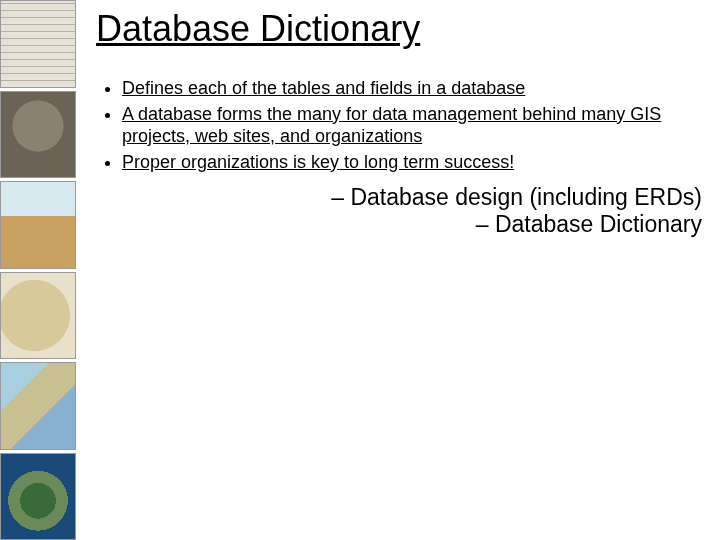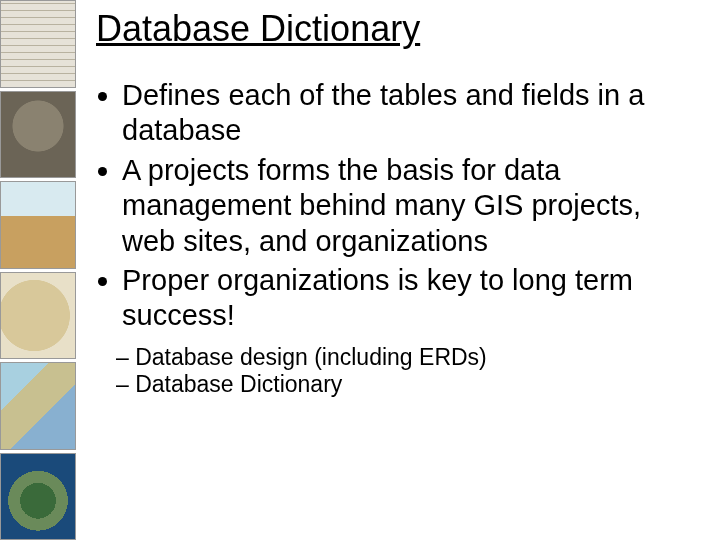--- a/index.html
+++ b/index.html
@@ -38,32 +38,34 @@
   .title {
     font-size: 36px;
     font-weight: 400;
     text-decoration: underline;
     color: #000;
     margin-bottom: 28px;
   }
   ul.bullets {
     list-style: disc;
     padding-left: 26px;
-    font-size: 29px;
+    font-size: 18px;
     color: #000;
     line-height: 1.22;
+    text-decoration: underline;
   }
   ul.bullets > li {
     margin-bottom: 4px;
   }
   ul.dashes {
     list-style: none;
     padding-left: 20px;
     font-size: 23px;
     margin-top: 10px;
+    text-align: right;
   }
   ul.dashes li::before {
     content: "– ";
   }
 </style>
 </head>
 <body>
 
 <div class="sidebar">
   <div class="thumb grid"></div>
@@ -71,20 +73,20 @@
   <div class="thumb painting"></div>
   <div class="thumb old-map"></div>
   <div class="thumb region"></div>
   <div class="thumb globe"></div>
 </div>
 
 <div class="content">
   <h1 class="title">Database Dictionary</h1>
   <ul class="bullets">
     <li>Defines each of the tables and fields in a database</li>
-    <li>A projects forms the basis for data management behind many GIS projects, web sites, and organizations</li>
+    <li>A database forms the many for data management behind many GIS projects, web sites, and organizations</li>
     <li>Proper organizations is key to long term success!</li>
   </ul>
   <ul class="dashes">
     <li>Database design (including ERDs)</li>
     <li>Database Dictionary</li>
   </ul>
 </div>
 
 </body></html>

